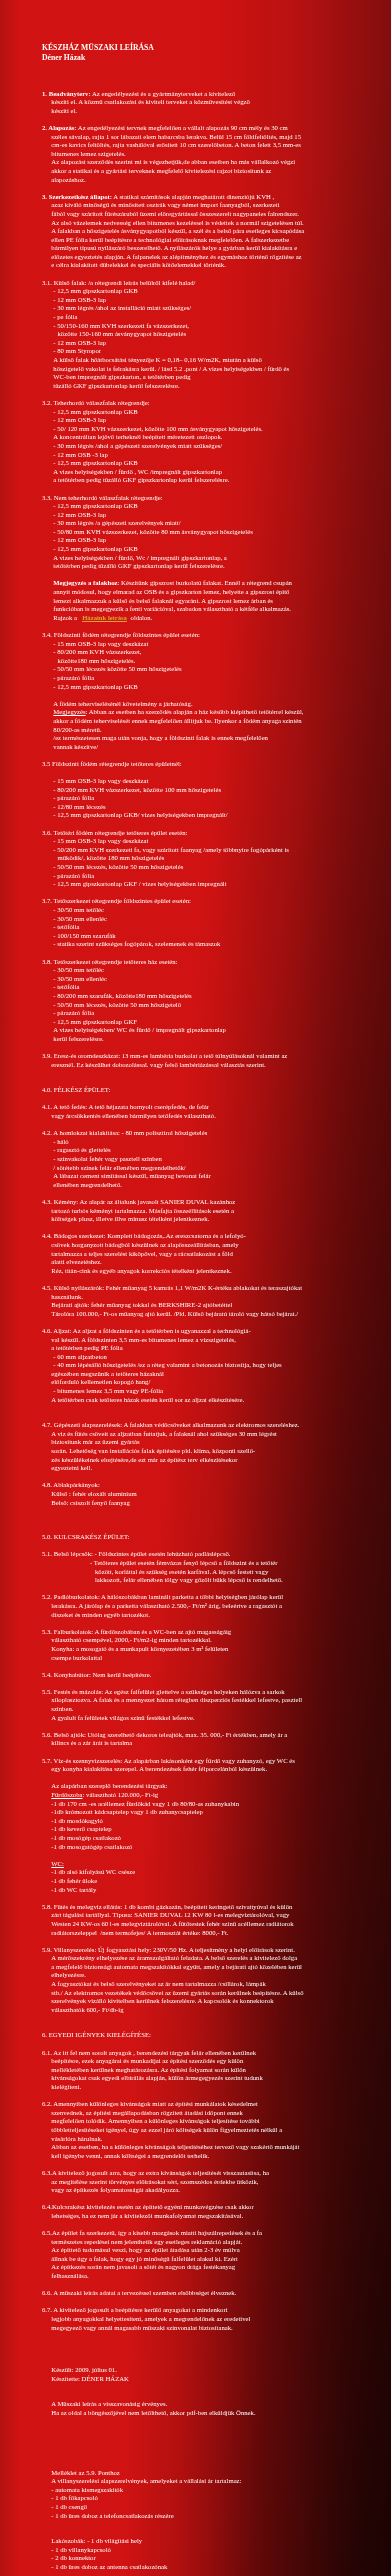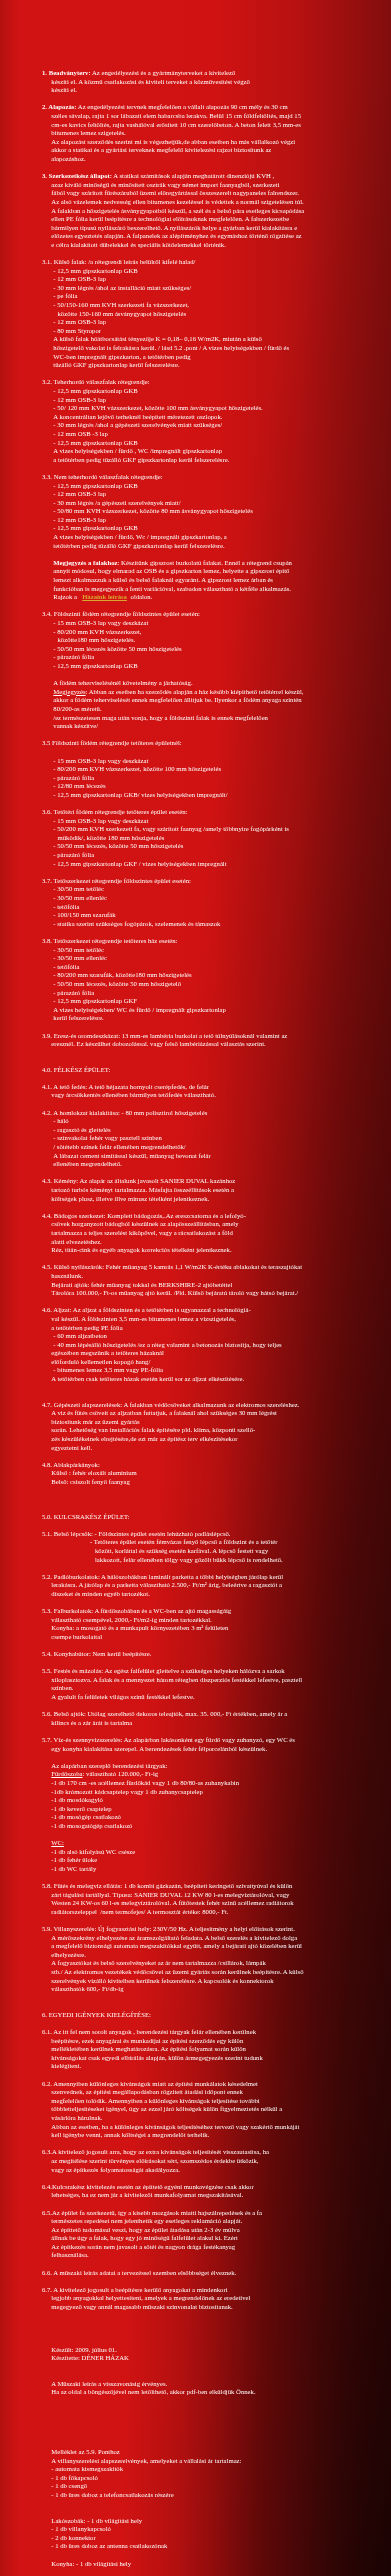--- a/index.html
+++ b/index.html
@@ -29,20 +29,24 @@
   .block.title .line{font-weight:bold; font-size:7.7px; line-height:10.3px; height:10.3px;}
   a.link{
     color:#d9a62e; font-weight:bold; text-decoration:underline;
     margin:0 3.6px; cursor:pointer;
   }
 </style>
 </head>
 <body>
 
 <div id="doc">
+    <div class="block title" style="margin-top: 0px;">
+      <div class="line i0"><span class="b">KÉSZHÁZ MŰSZAKI LEÍRÁSA</span></div>
+      <div class="line i0"><span class="b">Déner Házak</span></div>
+    </div>
     <div class="block" style="margin-top: 26px;">
       <div class="line i0"><span class="b">1. Beadványterv:</span><span> Az engedélyezési és a gyártmányterveket a kivitelező</span></div>
       <div class="line i1"><span>készíti el. A közmű csatlakozási és kiviteli terveket a közművesítést végző</span></div>
       <div class="line i1"><span>készíti el.</span></div>
     </div>
     <div class="block" style="margin-top: 8.6px;">
       <div class="line i0"><span class="b">2. Alapozás:</span><span> Az engedélyezési tervnek megfelelően a vállalt alapozás 90 cm mély és 30 cm</span></div>
       <div class="line i1"><span>széles sávalap, rajta 1 sor lábazati elem habarcsba lerakva. Belül 15 cm földfeltöltés, majd 15</span></div>
       <div class="line i1"><span>cm-es kavics feltöltés, rajta vashálóval erősített 10 cm szerelőbeton. A beton felett 3,5 mm-es</span></div>
       <div class="line i1"><span>bitumenes lemez szigetelés.</span></div>

